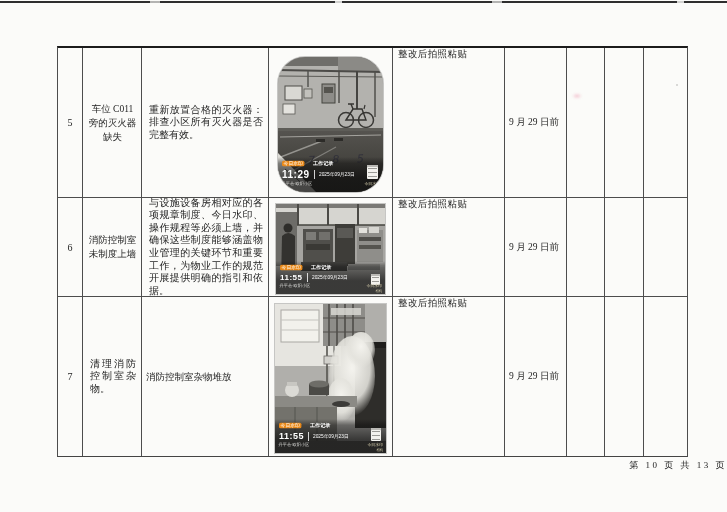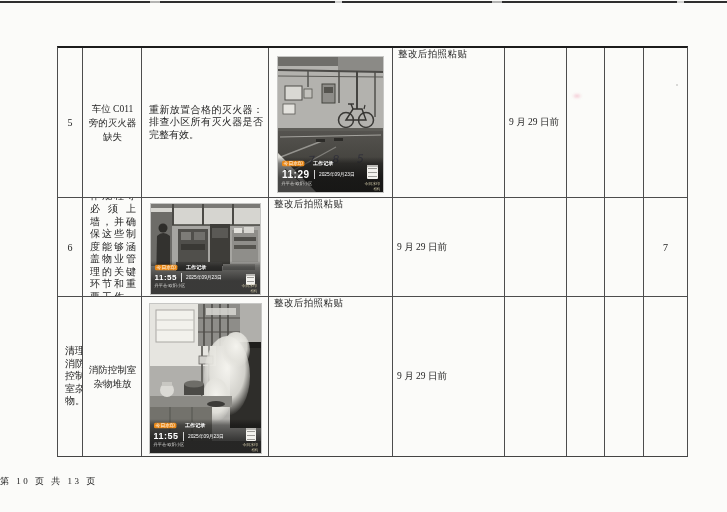--- a/index.html
+++ b/index.html
@@ -39,21 +39,21 @@
   .c-no{display:flex;align-items:center;justify-content:center;font-size:10px;}
   .c-problem{display:flex;align-items:center;padding:0 3px 0 4px;font-size:9.5px;line-height:14px;text-align:center;}
   .c-measure{display:flex;align-items:center;padding:0 5px 0 7px;font-size:10px;line-height:12.6px;}
   .c-measure p{margin:0;text-align:justify;text-justify:inter-character;}
   .c-action{display:flex;align-items:flex-start;padding-left:5px;font-size:9.5px;letter-spacing:.4px;}
   .c-deadline{display:flex;align-items:center;padding-left:4px;font-size:9.5px;white-space:nowrap;}
   .c-photo{display:flex;justify-content:center;}
 
   
   .photo{position:relative;box-shadow:0 0 0 1px rgba(40,40,40,.25);overflow:hidden;background:#9a9996;}
-  .ph1{width:105px;height:135px;margin-top:9px;}
+  .ph1{width:105px;height:135px;margin-top:9px;border-radius:27px;}
   .ph2{width:109px;height:90px;margin-top:6px;}
   .ph3{width:111px;height:149px;margin-top:7px;}
   .photo svg{position:absolute;left:0;top:0;}
 
   
   .wm{position:absolute;left:0;right:0;bottom:0;color:#fff;
       background:linear-gradient(rgba(10,10,10,0) 0%,rgba(12,12,12,.45) 18%,rgba(12,12,12,.72) 60%);
       font-family:"Liberation Sans","DejaVu Sans",sans-serif;}
   .wm-row1{display:flex;align-items:center;gap:3px;padding:2px 0 0 4px;}
   .badge{background:#e8891a;color:#fff;border-radius:2px;font-size:6px;line-height:7px;padding:0 2px;
@@ -75,21 +75,21 @@
   .brand{position:absolute;right:3px;bottom:2px;text-align:right;line-height:4.5px;
          color:rgba(252,242,205,.85);text-shadow:0 0 1px rgba(0,0,0,.6);
          font-family:"Liberation Sans","DejaVu Sans",sans-serif;}
   .brand .b1{font-size:6px;transform:scale(.65);transform-origin:right bottom;}
   .brand .b2{font-size:6px;transform:scale(.55);transform-origin:right bottom;}
   .handwrite{position:absolute;left:30px;top:96px;font-size:11px;font-style:italic;
       letter-spacing:7px;color:#2f2f3a;transform:rotate(-2deg);
       font-family:"DejaVu Sans",sans-serif;opacity:.9;}
 
   
-  .footer{position:absolute;left:0;top:475px;width:727px;text-align:left;
+  .footer{position:absolute;left:0;top:459px;width:727px;text-align:right;
       font-size:9px;letter-spacing:2.5px;color:#222;}
 </style>
 </head>
 <body>
 
 <div class="scan-line"></div>
 <div class="smudge"></div>
 <div class="speck"></div>
 
 <div class="tbl">
@@ -182,20 +182,23 @@
     </div>
   <div class="cell c-deadline">
       <span>9 月 29 日前</span>
     </div>
   <div class="cell"></div>
   <div class="cell"></div>
   <div class="cell"></div>
 
   <div class="cell c-no">
       <span>6</span>
+    </div>
+  <div class="cell c-problem">
+      <span>消防控制室未制度上墙</span>
     </div>
   <div class="cell c-measure">
       <p>与设施设备房相对应的各项规章制度、今日水印、操作规程等必须上墙，并确保这些制度能够涵盖物业管理的关键环节和重要工作，为物业工作的规范开展提供明确的指引和依据。</p>
     </div>
 
   <div class="cell c-photo">
     <div class="photo ph2">
       <svg width="109" height="90" viewBox="0 0 109 90">
         <rect x="0" y="0" width="109" height="90" fill="#a6a5a1"></rect>
 

